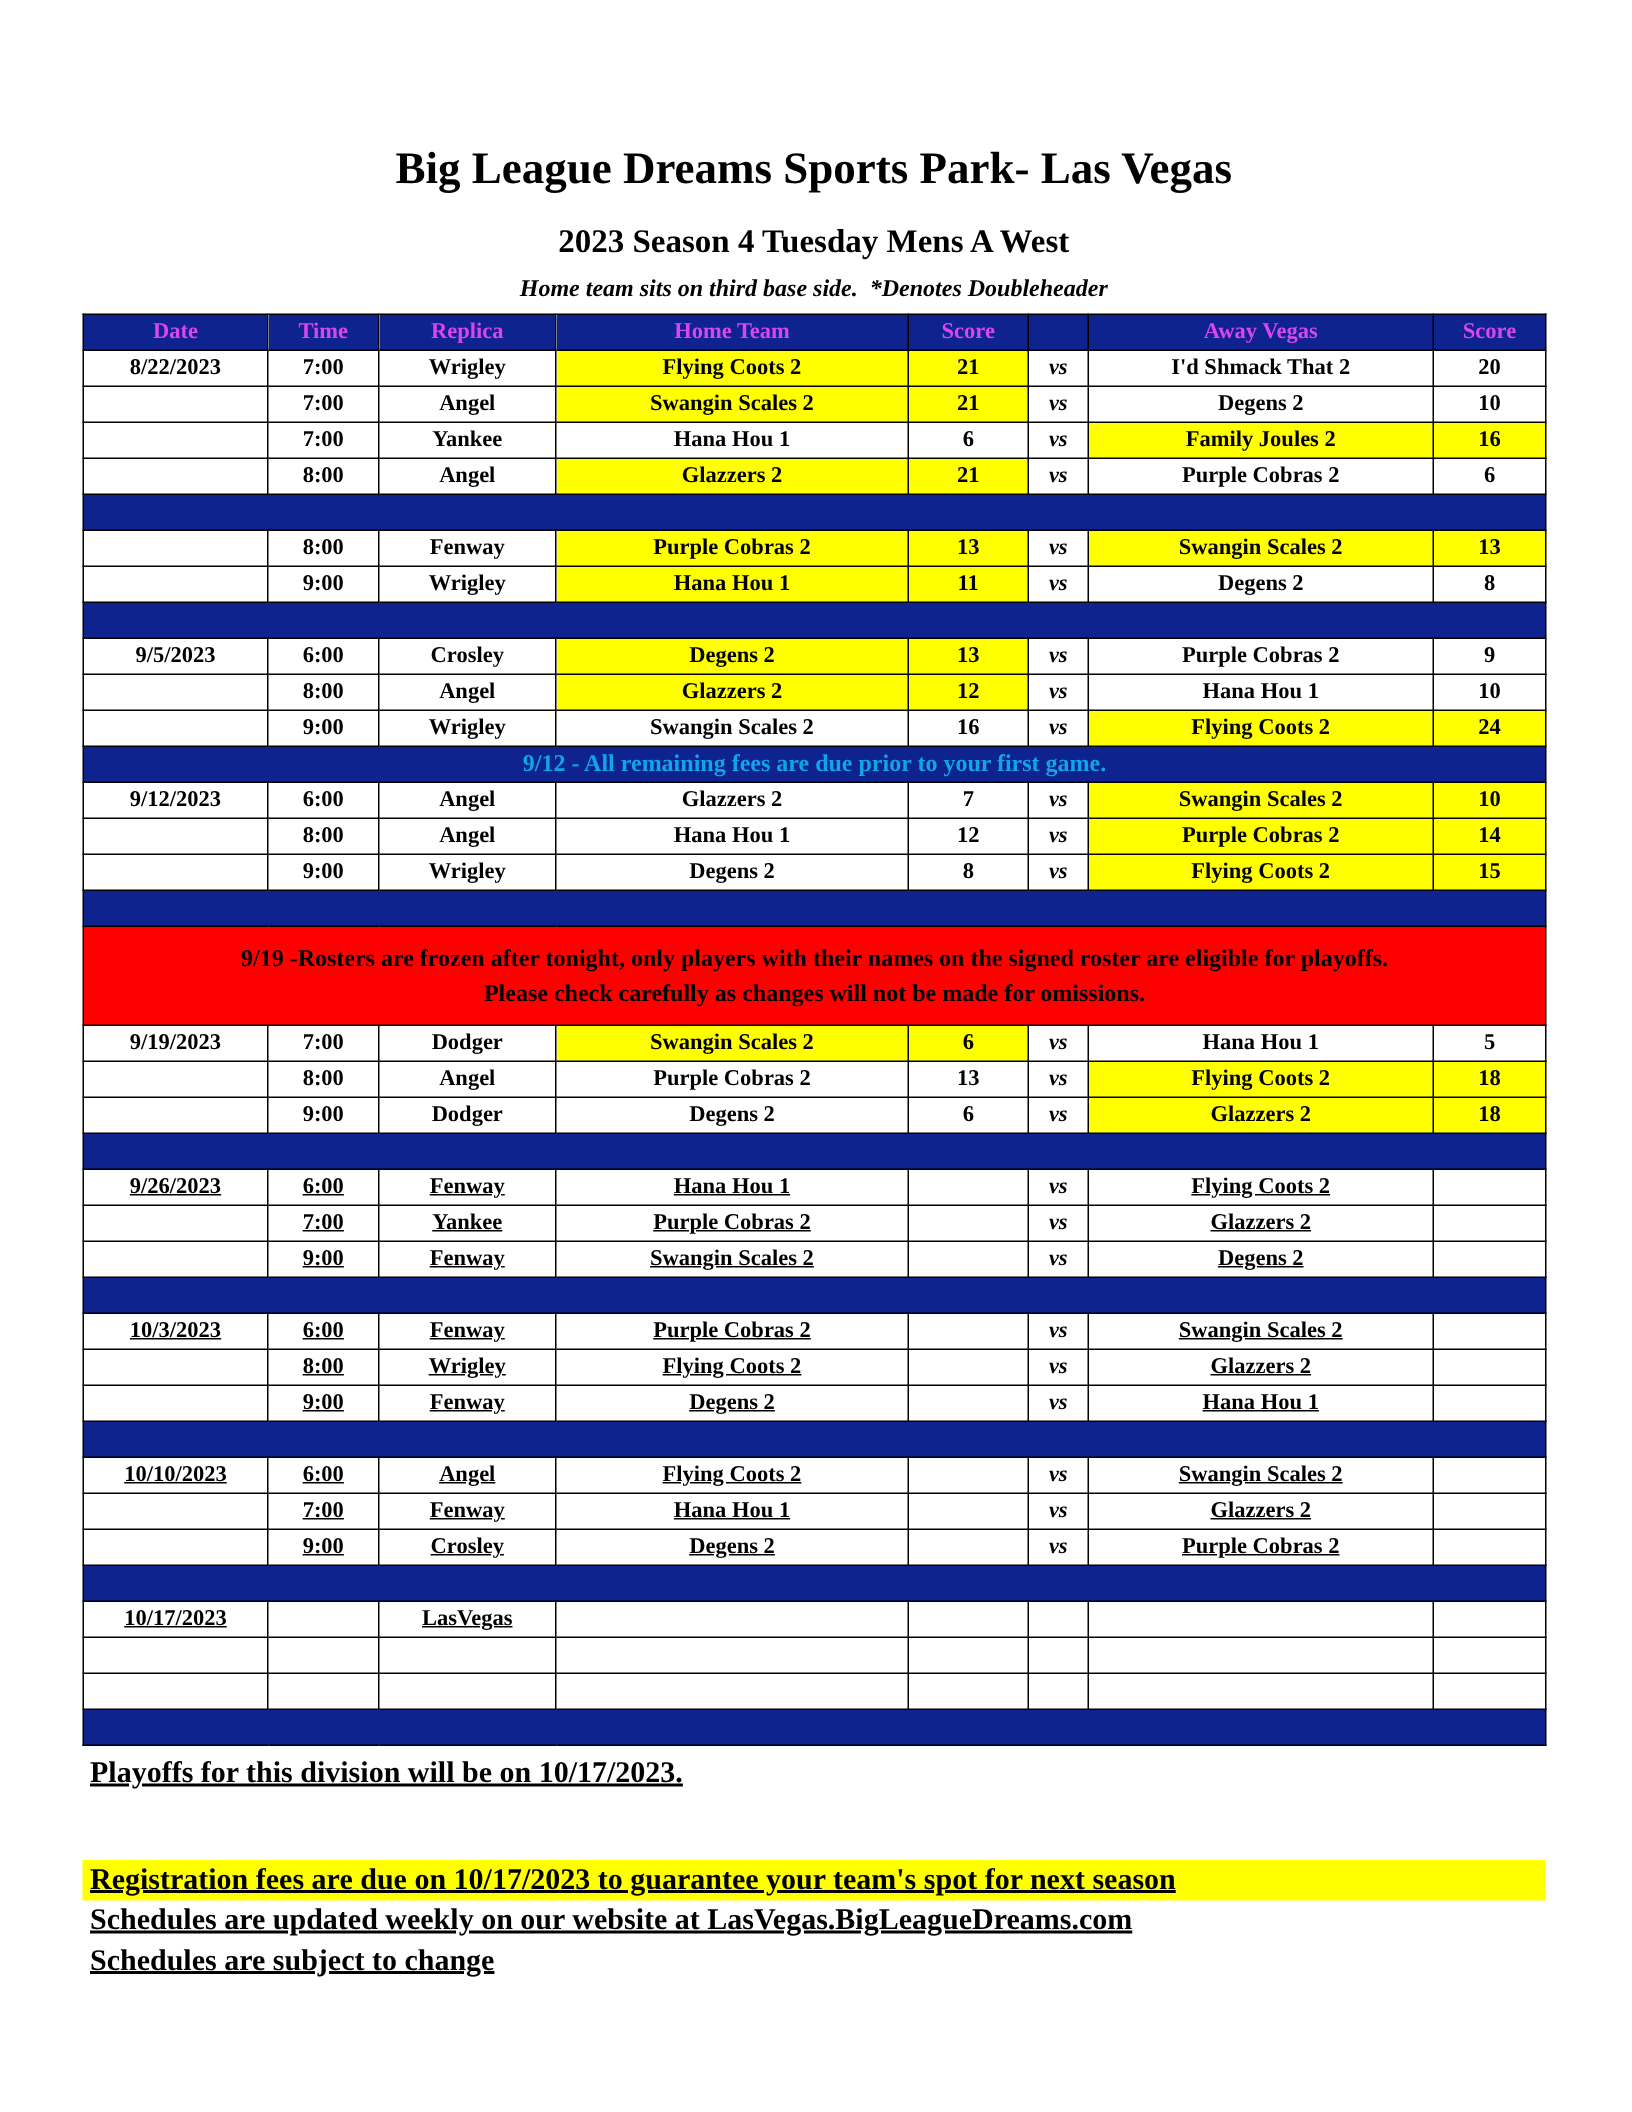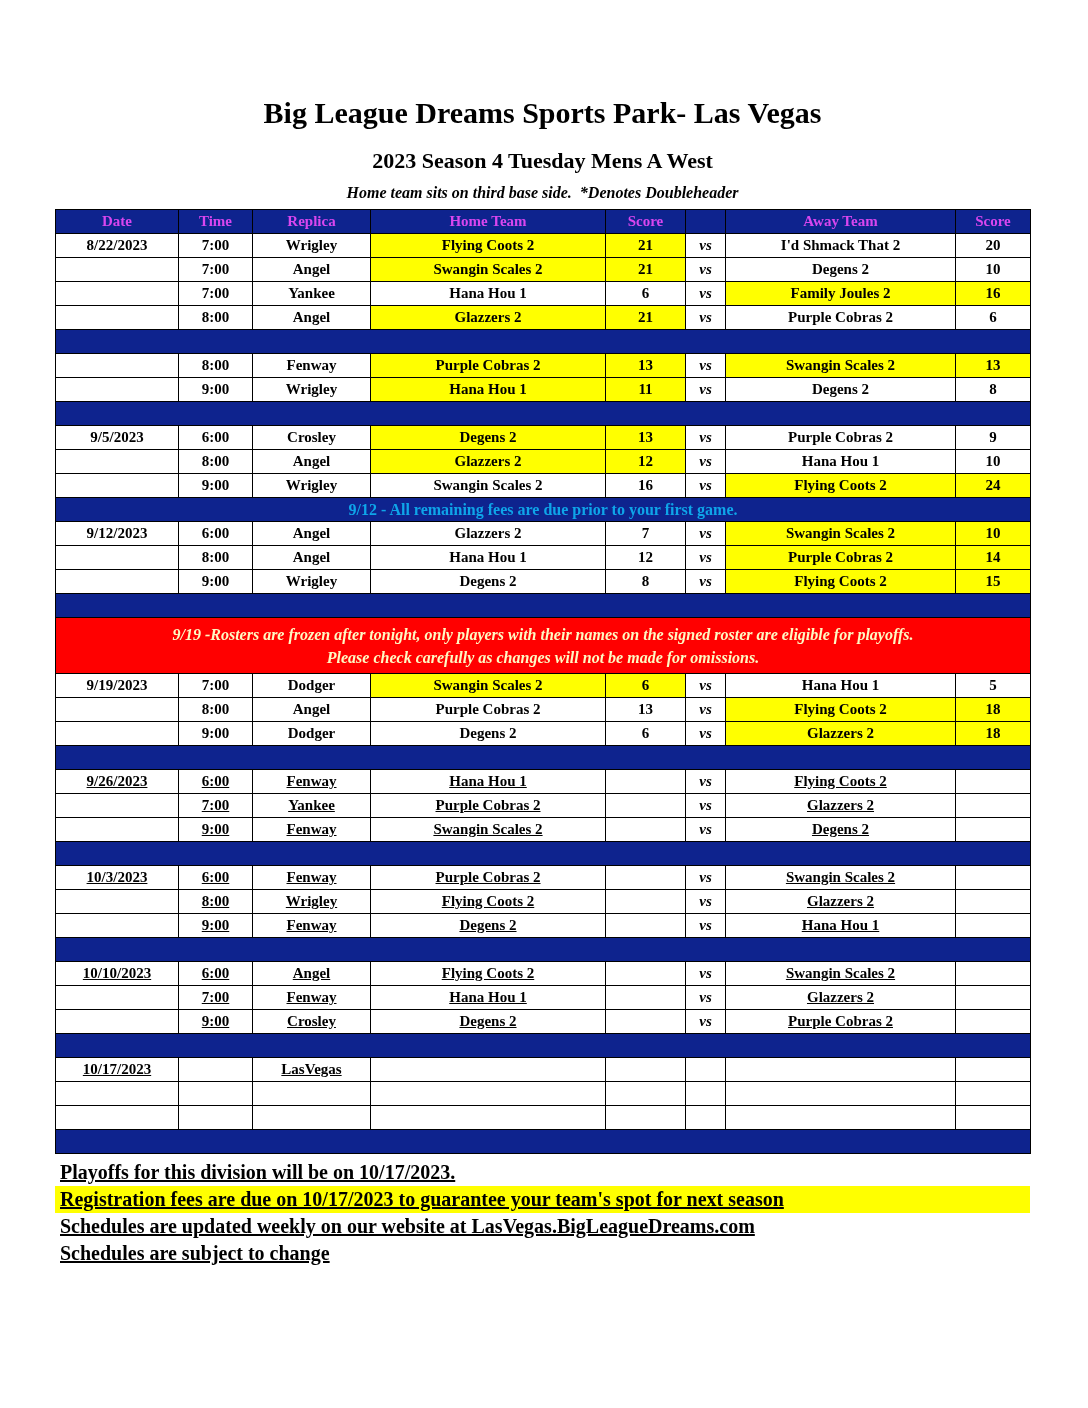--- a/index.html
+++ b/index.html
@@ -24,34 +24,34 @@
     font-weight: bold;
     text-align: center;
     vertical-align: middle;
     padding: 0 2px;
     overflow: hidden;
     white-space: nowrap;
   }
   thead th { background: var(--navy, #0e238e); color: #d946ef; height: 24px; }
   td.sep    { background: var(--navy, #0e238e); }
   td.notice { background: var(--navy, #0e238e); color: #0ea5e9; font-size: 16px; text-align: center; }
-  td.banner { background: var(--red, #ff0000); color: #fef9c3; height: 56px; font-size: 16px; line-height: 23px; font-style: italic; }
+  td.banner { background: var(--red, #ff0000); color: #000000; height: 66px; font-size: 16px; line-height: 23px; }
   td.hl { background: var(--yellow, #ffff00); }
   td.vs { font-style: italic; text-align: center; }
   tr.future td { text-decoration: underline; }
   tr.future td.vs { text-decoration: none; }
 
   .footer { width: 975px; margin-top: 5px; }
   .footer > div {
     font-size: 20px;
     font-weight: bold;
     text-decoration: underline;
     padding: 2px 5px 2px 5px;
   }
-  .footer .reg { background: var(--yellow, #ffff00); }
+  .footer .reg { background: var(--yellow, #ffff00); margin-top: 44px; }
 </style>
 </head>
 <body>
 
 <div class="page">
   <div class="content">
     <div class="title">Big League Dreams Sports Park- Las Vegas</div>
     <div class="subtitle">2023 Season 4 Tuesday Mens A West</div>
     <div class="note">Home team sits on third base side.  *Denotes Doubleheader</div>
 
@@ -67,21 +67,21 @@
           <col style="width:75px">
       </colgroup>
       <thead>
         <tr>
           <th>Date</th>
           <th>Time</th>
           <th>Replica</th>
           <th>Home Team</th>
           <th>Score</th>
           <th></th>
-          <th>Away Team</th>
+          <th>Away Vegas</th>
           <th>Score</th>
         </tr>
       </thead>
       <tbody id="rows">
           <tr>
             <td>8/22/2023</td>
             <td>7:00</td>
             <td>Wrigley</td>
             <td class="hl">Flying Coots 2</td>
             <td class="hl">21</td>

